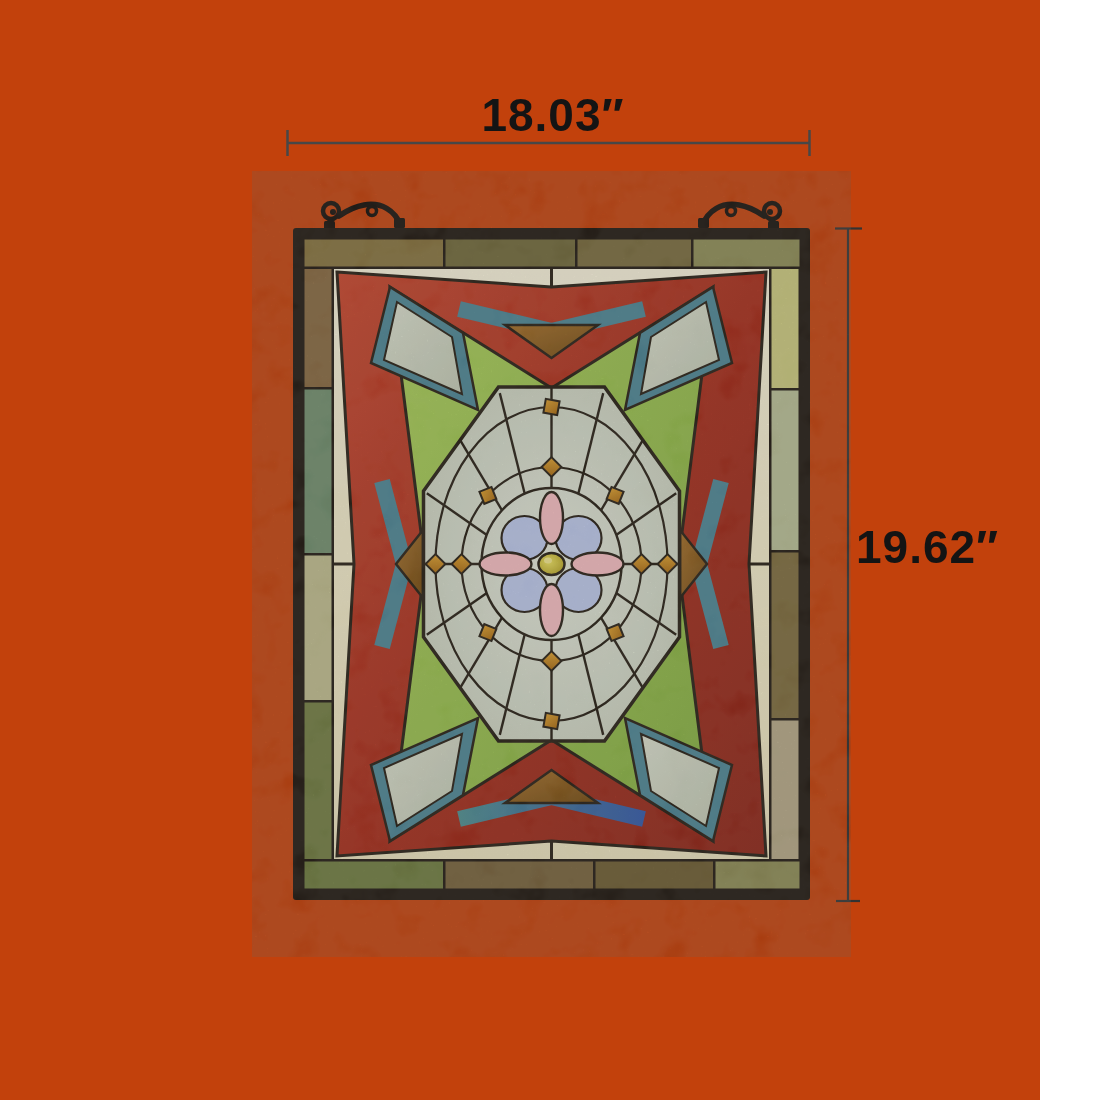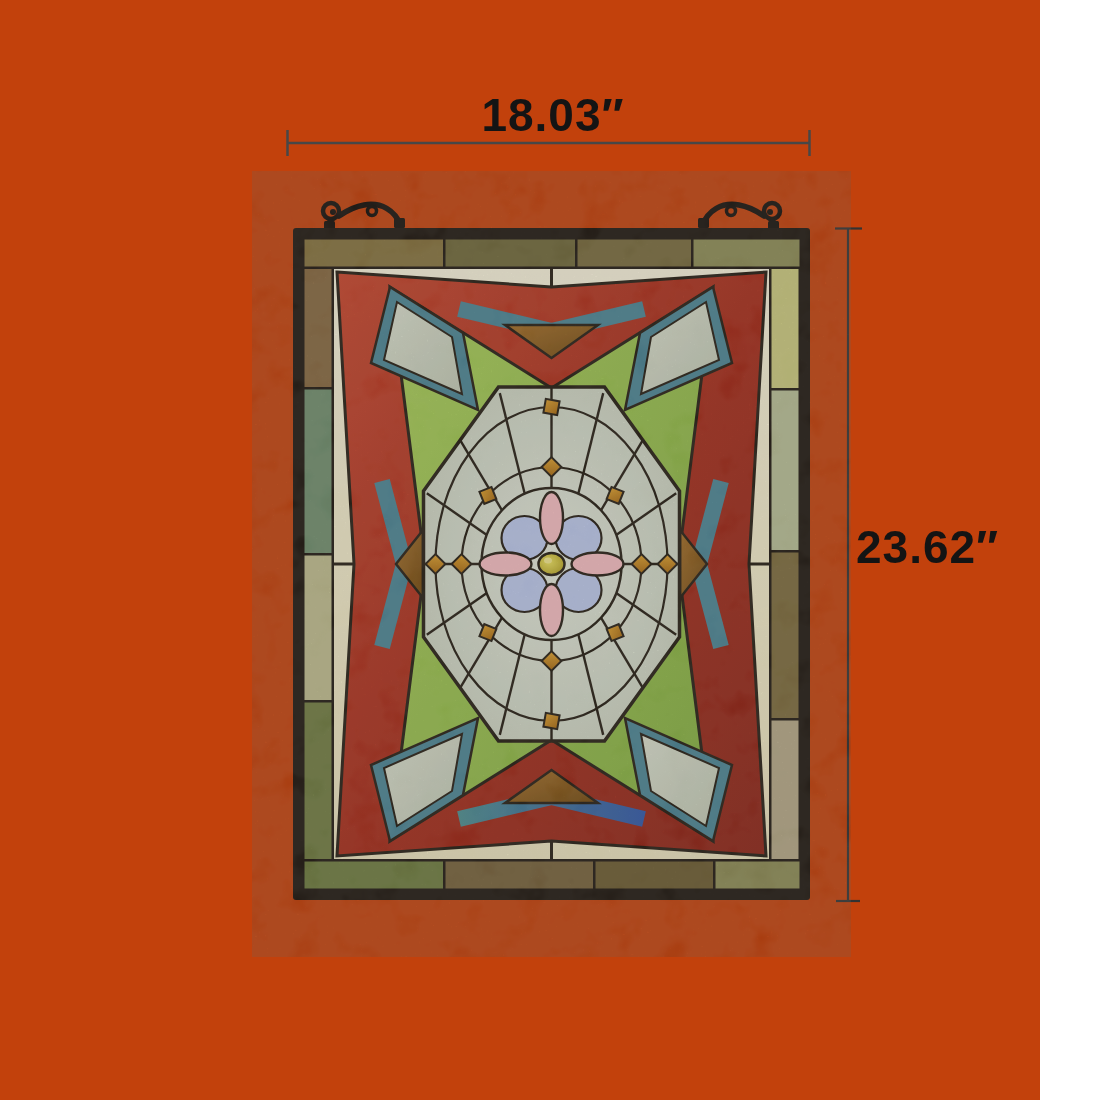--- a/index.html
+++ b/index.html
@@ -212,15 +212,15 @@
       <ellipse cx="258.5" cy="336" rx="13" ry="11" fill="url(#gradJewel)" stroke-width="2.5"></ellipse>
       <ellipse cx="255" cy="332.5" rx="4" ry="3" fill="#eee38a" stroke="none"></ellipse>
     </g>
 
     <rect x="9" y="9" width="499" height="654" filter="url(#mottle)" opacity="0.10"></rect>
     <rect x="9" y="9" width="499" height="654" filter="url(#grainDark)" opacity="0.13"></rect>
   </g>
 </svg>
 
 <div class="dim-label" id="width-label">18.03″</div>
-<div class="dim-label" id="height-label">23.62″</div>
+<div class="dim-label" id="height-label">19.62″</div>
 
 </div>
 
 </body></html>

